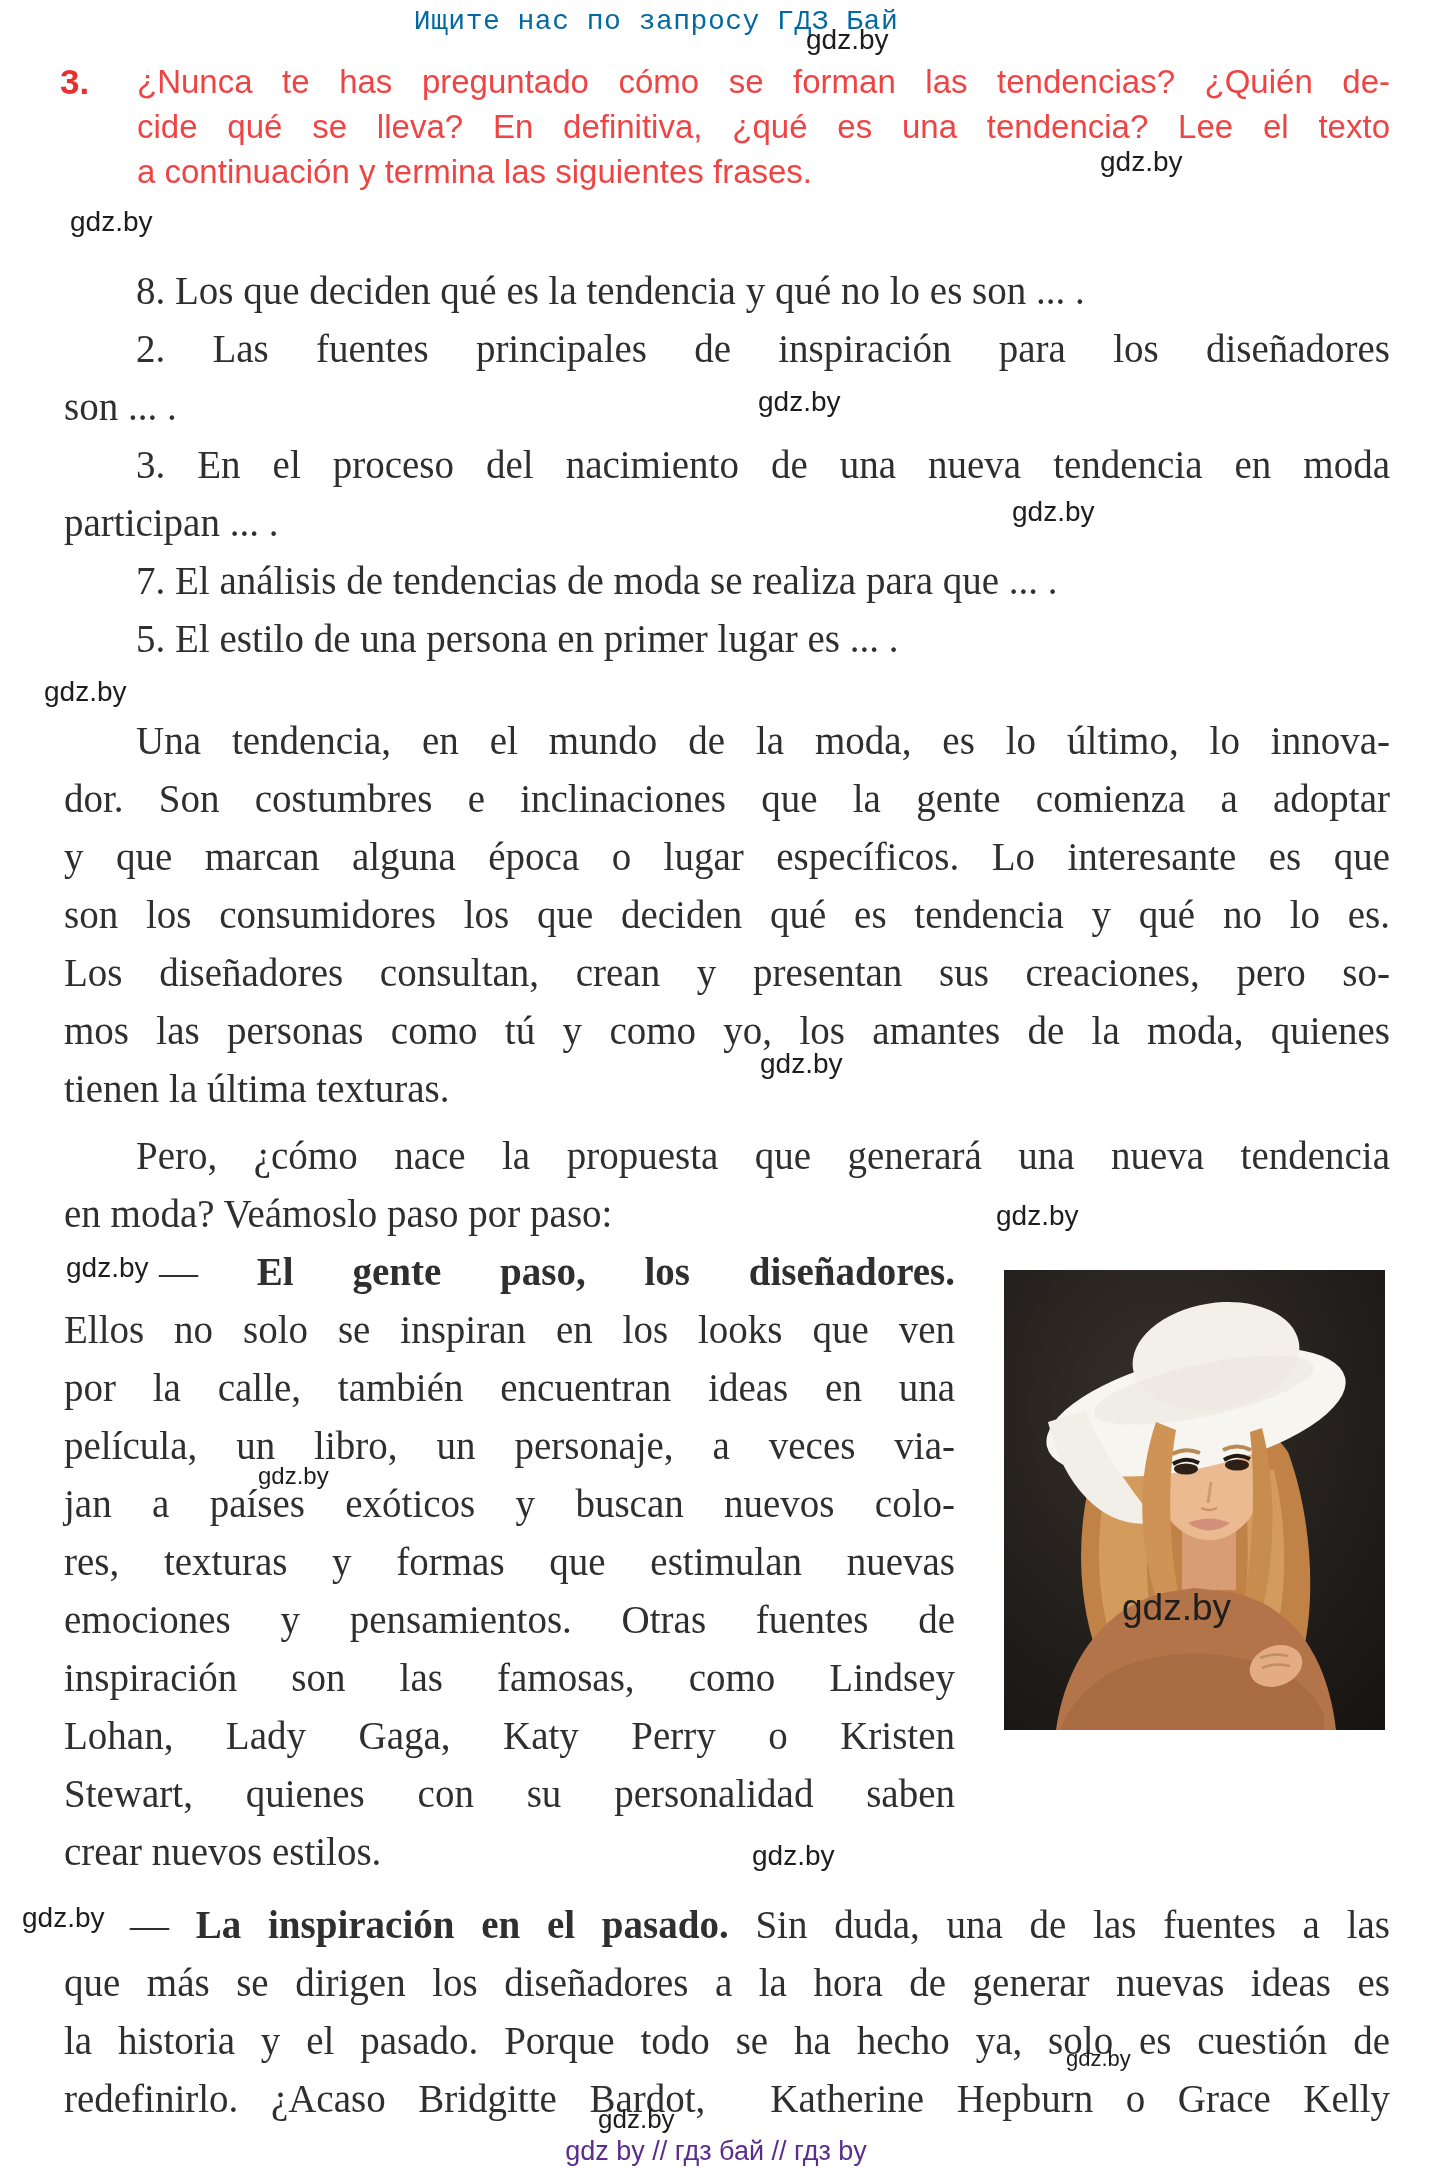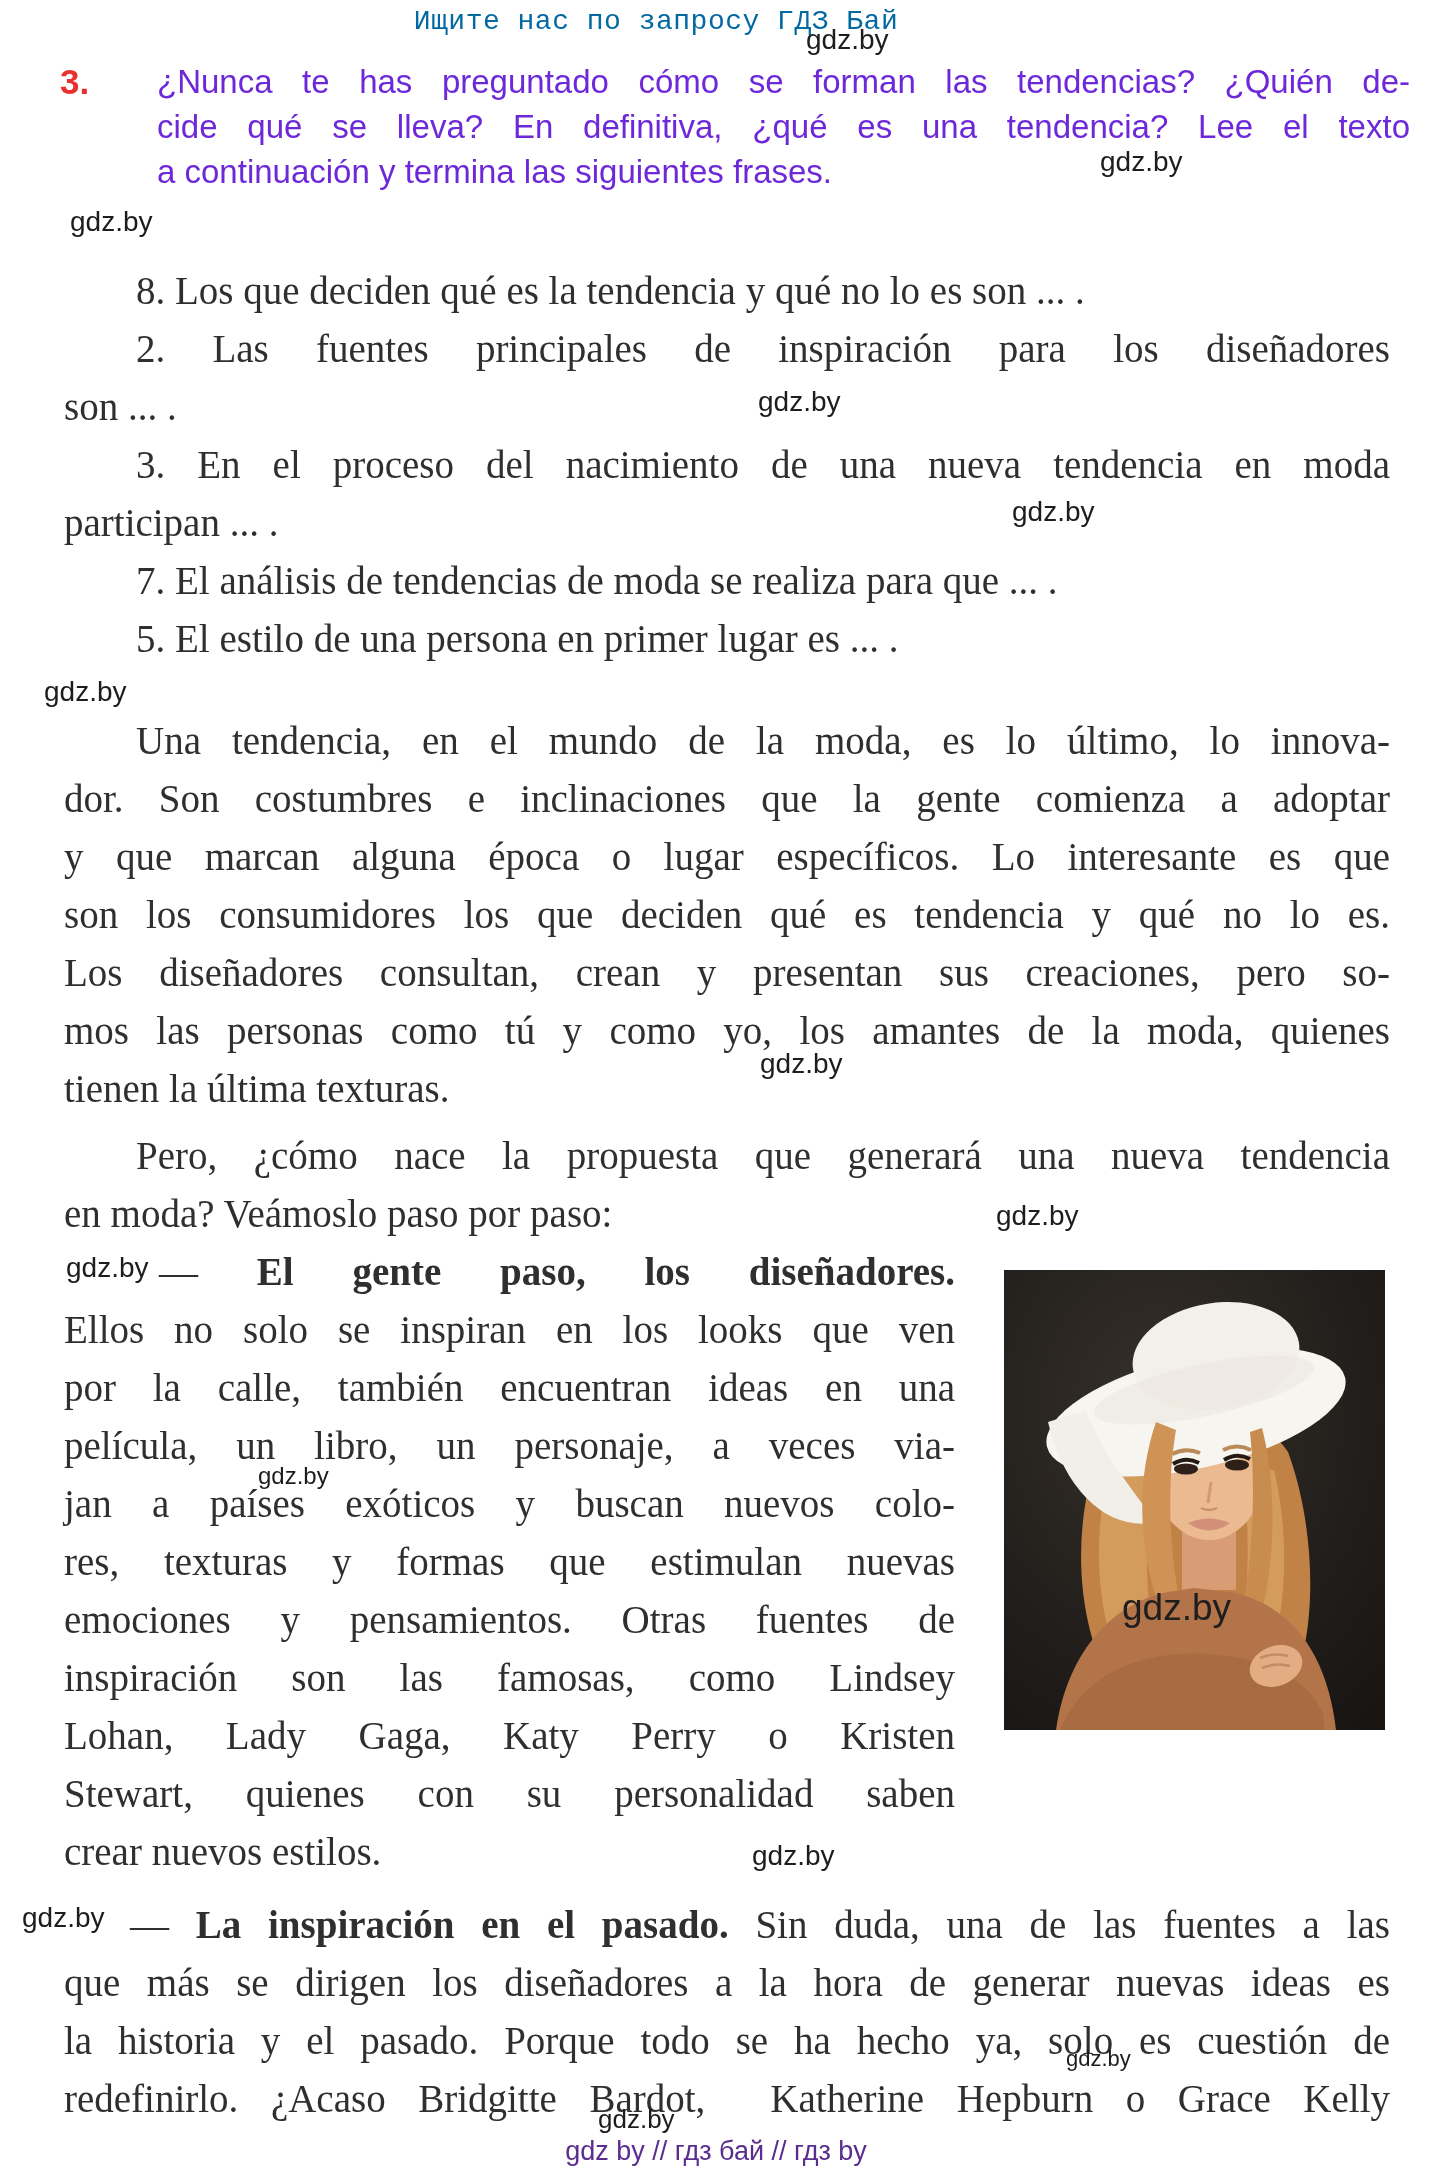--- a/index.html
+++ b/index.html
@@ -22,21 +22,21 @@
     font-size:28px;color:#1d1d1d;white-space:nowrap;z-index:5;
   }
   .exnum{
     left:60px;top:62px;
     font-family:"Liberation Sans", sans-serif;
     font-weight:bold;font-size:35px;color:#e8312f;
   }
   .instruction{
     left:137px;top:59px;width:1253px;
     font-family:"Liberation Sans", sans-serif;
-    font-size:33px;line-height:45px;color:#6d28d9;margin-left:20px;
+    font-size:33px;line-height:45px;color:#ef4444;
   }
   .bodytext{font-size:39px;line-height:58px;}
   .listblock{left:64px;top:262px;width:1326px;}
   .para1{left:64px;top:712px;width:1326px;}
   .para2{left:64px;top:1127px;width:1326px;}
   .coltext{left:64px;top:1243px;width:891px;}
   .bottompara{left:64px;top:1896px;width:1326px;}
   .tl{white-space:normal;}
   .tl.just{text-align:justify;text-align-last:justify;}
   .tl .b{font-weight:bold;}

